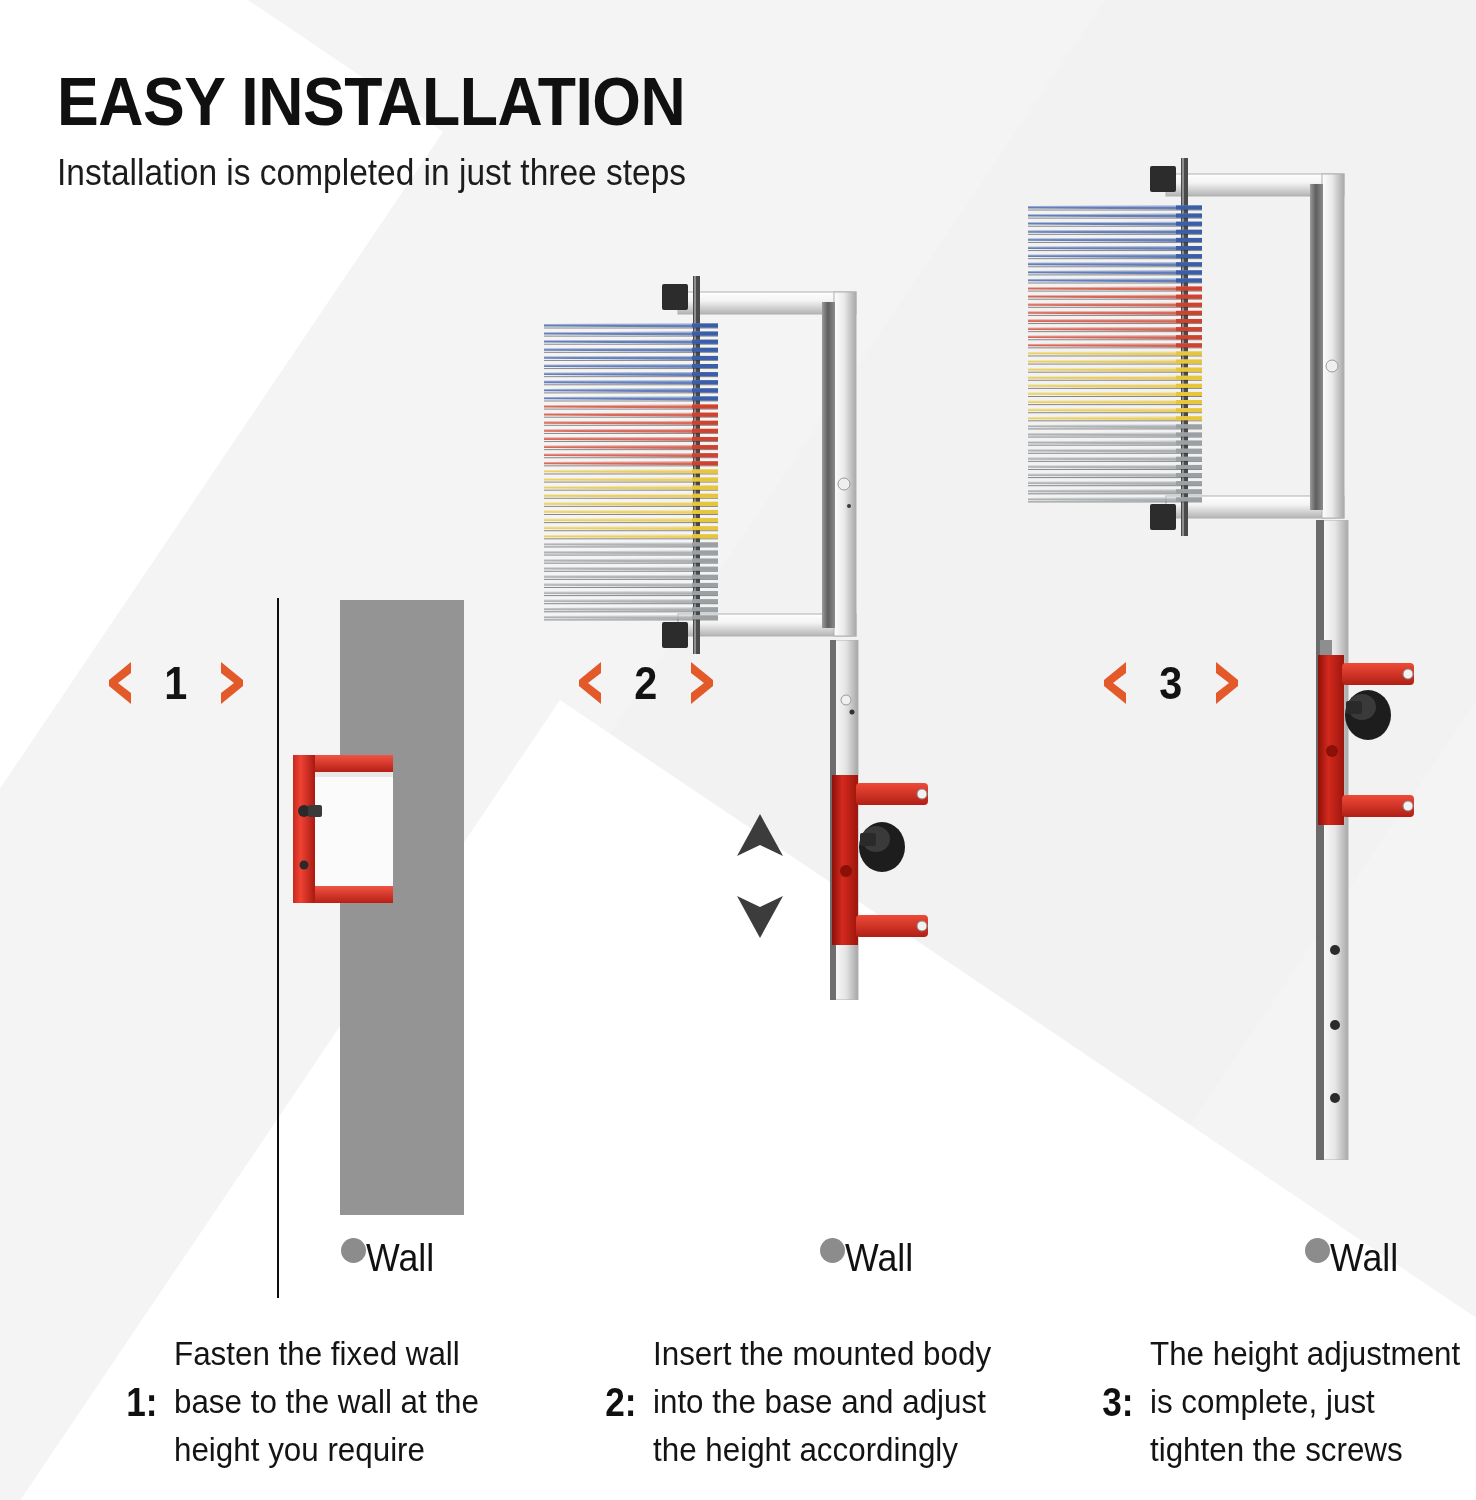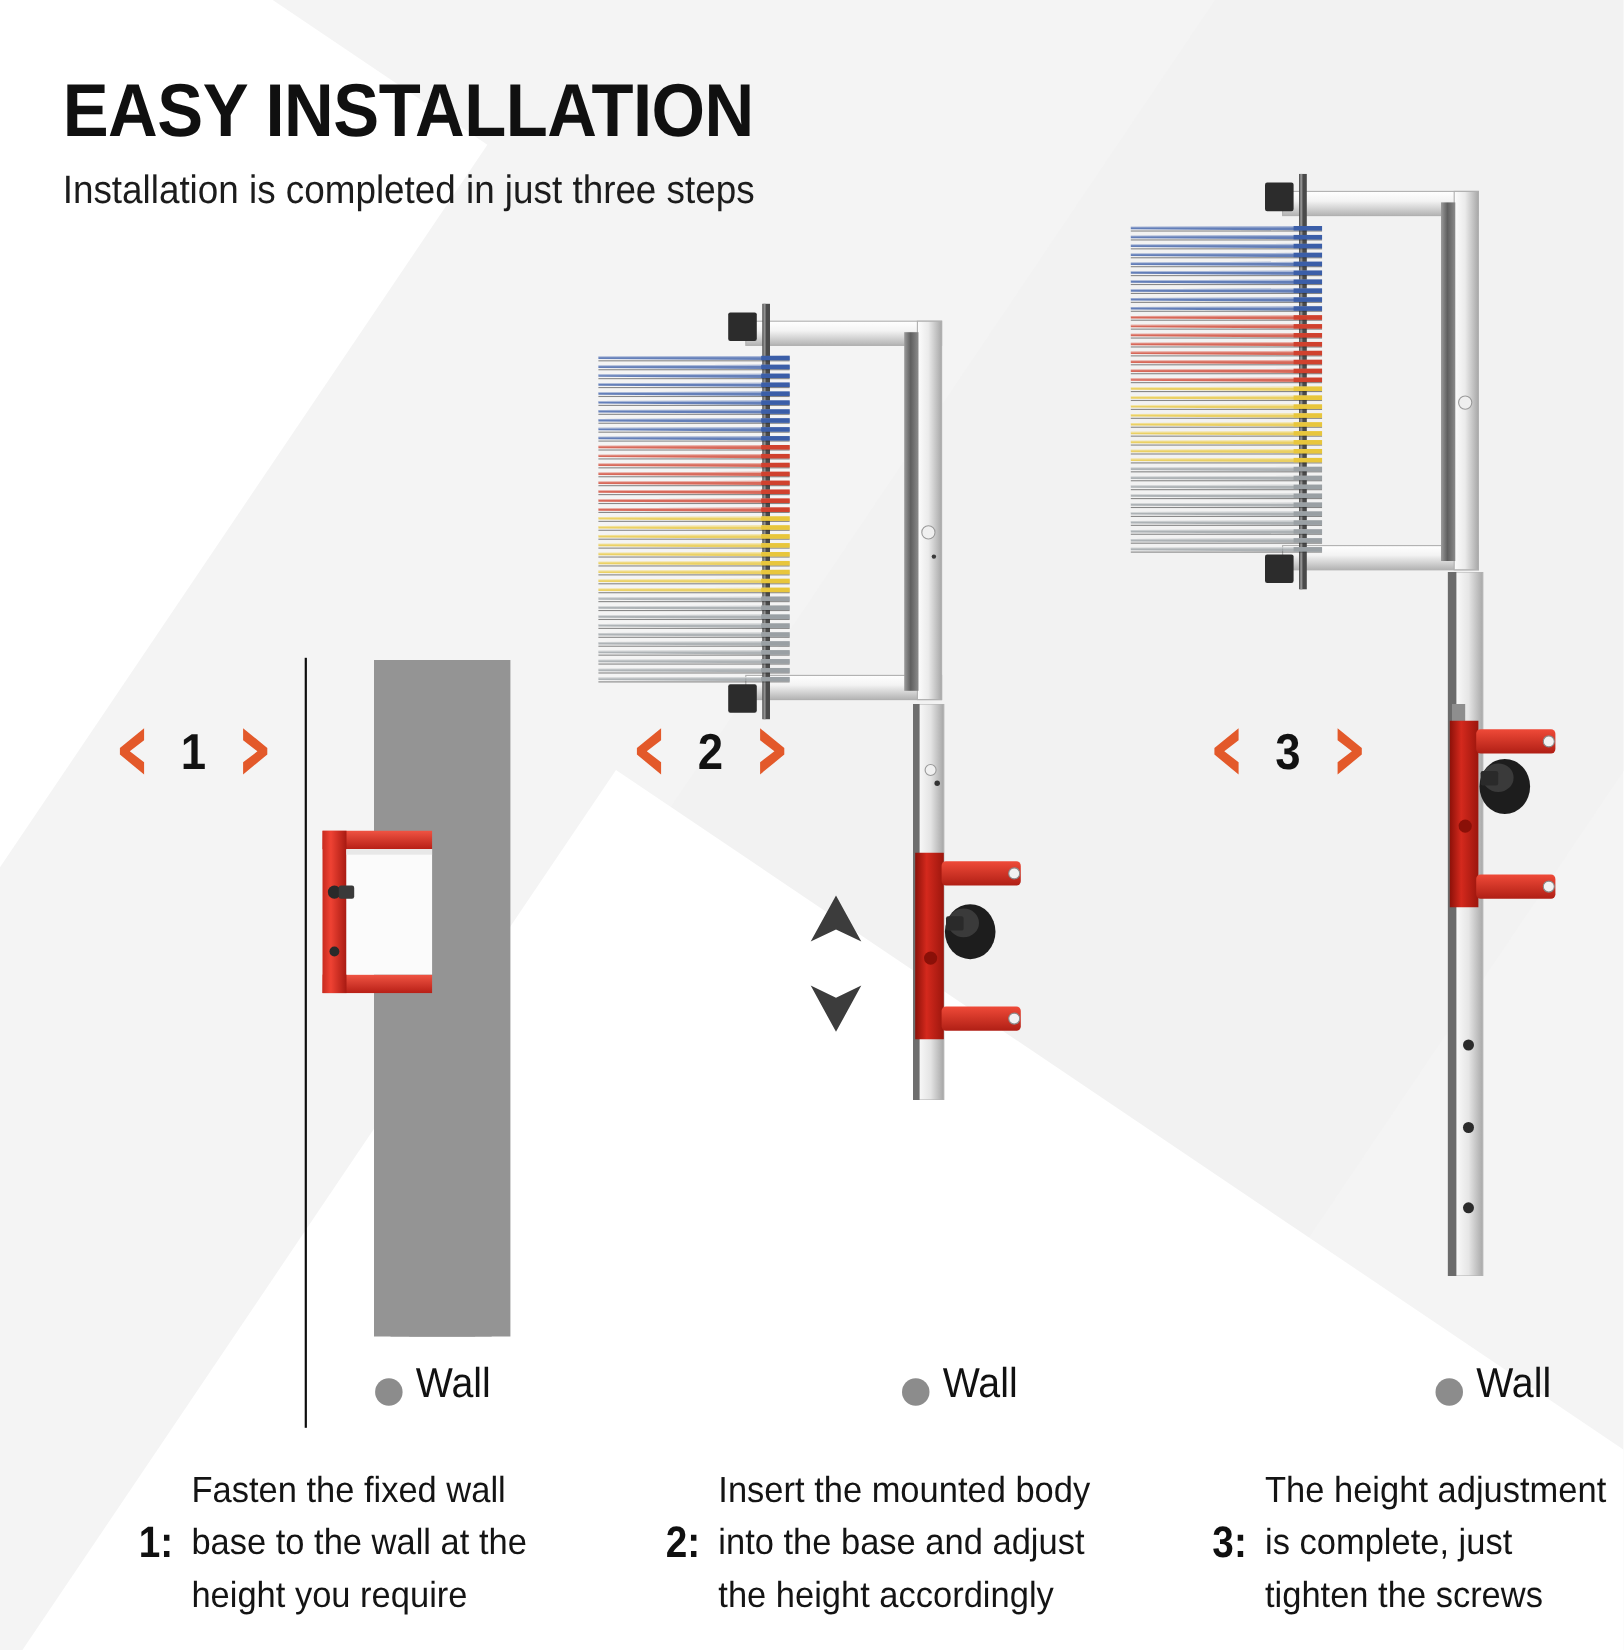--- a/index.html
+++ b/index.html
@@ -119,22 +119,21 @@
     transform: scaleX(0.9);
     min-width: 22px;
     text-align: center;
   }
 
   
   .wall-legend {
     position: absolute;
     top: 1238px;
     display: flex;
-    align-items: flex-end;
-    gap: 12px;
+    align-items: flex-start;
   }
   #legend-1 { left: 341px; }
   #legend-2 { left: 820px; }
   #legend-3 { left: 1305px; }
 
   .legend-dot {
     width: 25px; height: 25px;
     border-radius: 50%;
     background: #8c8c8c;
   }

